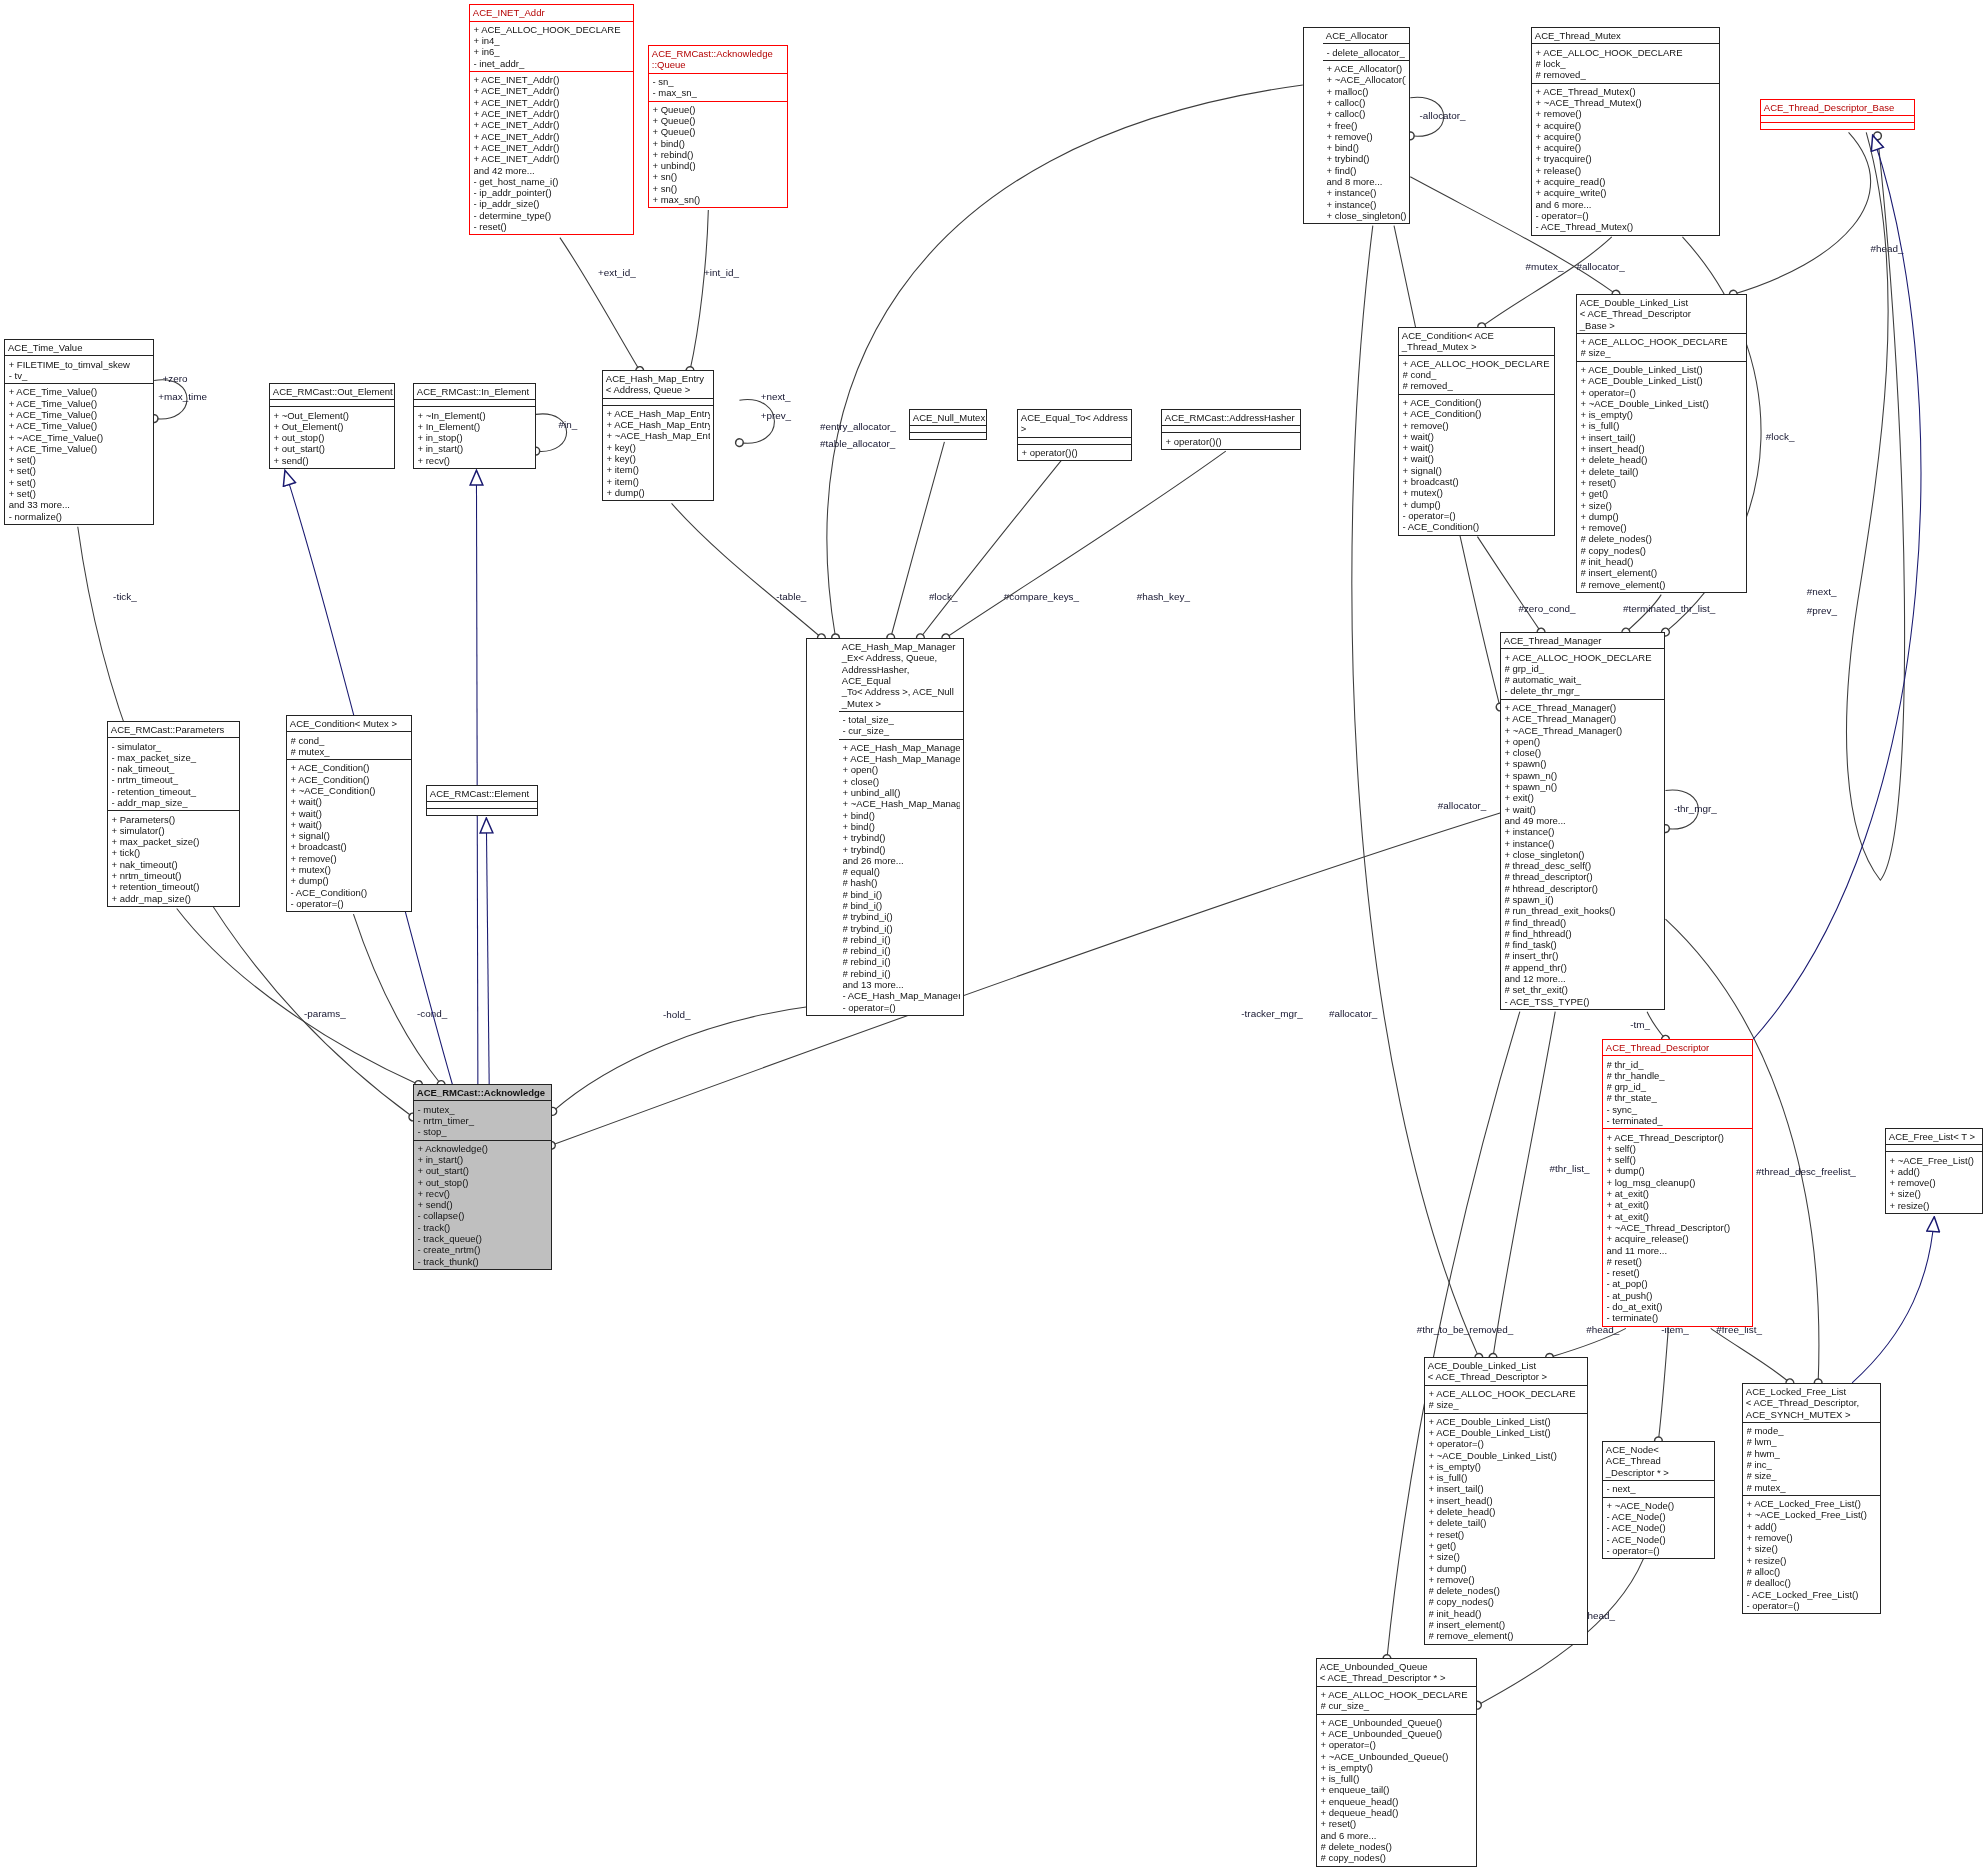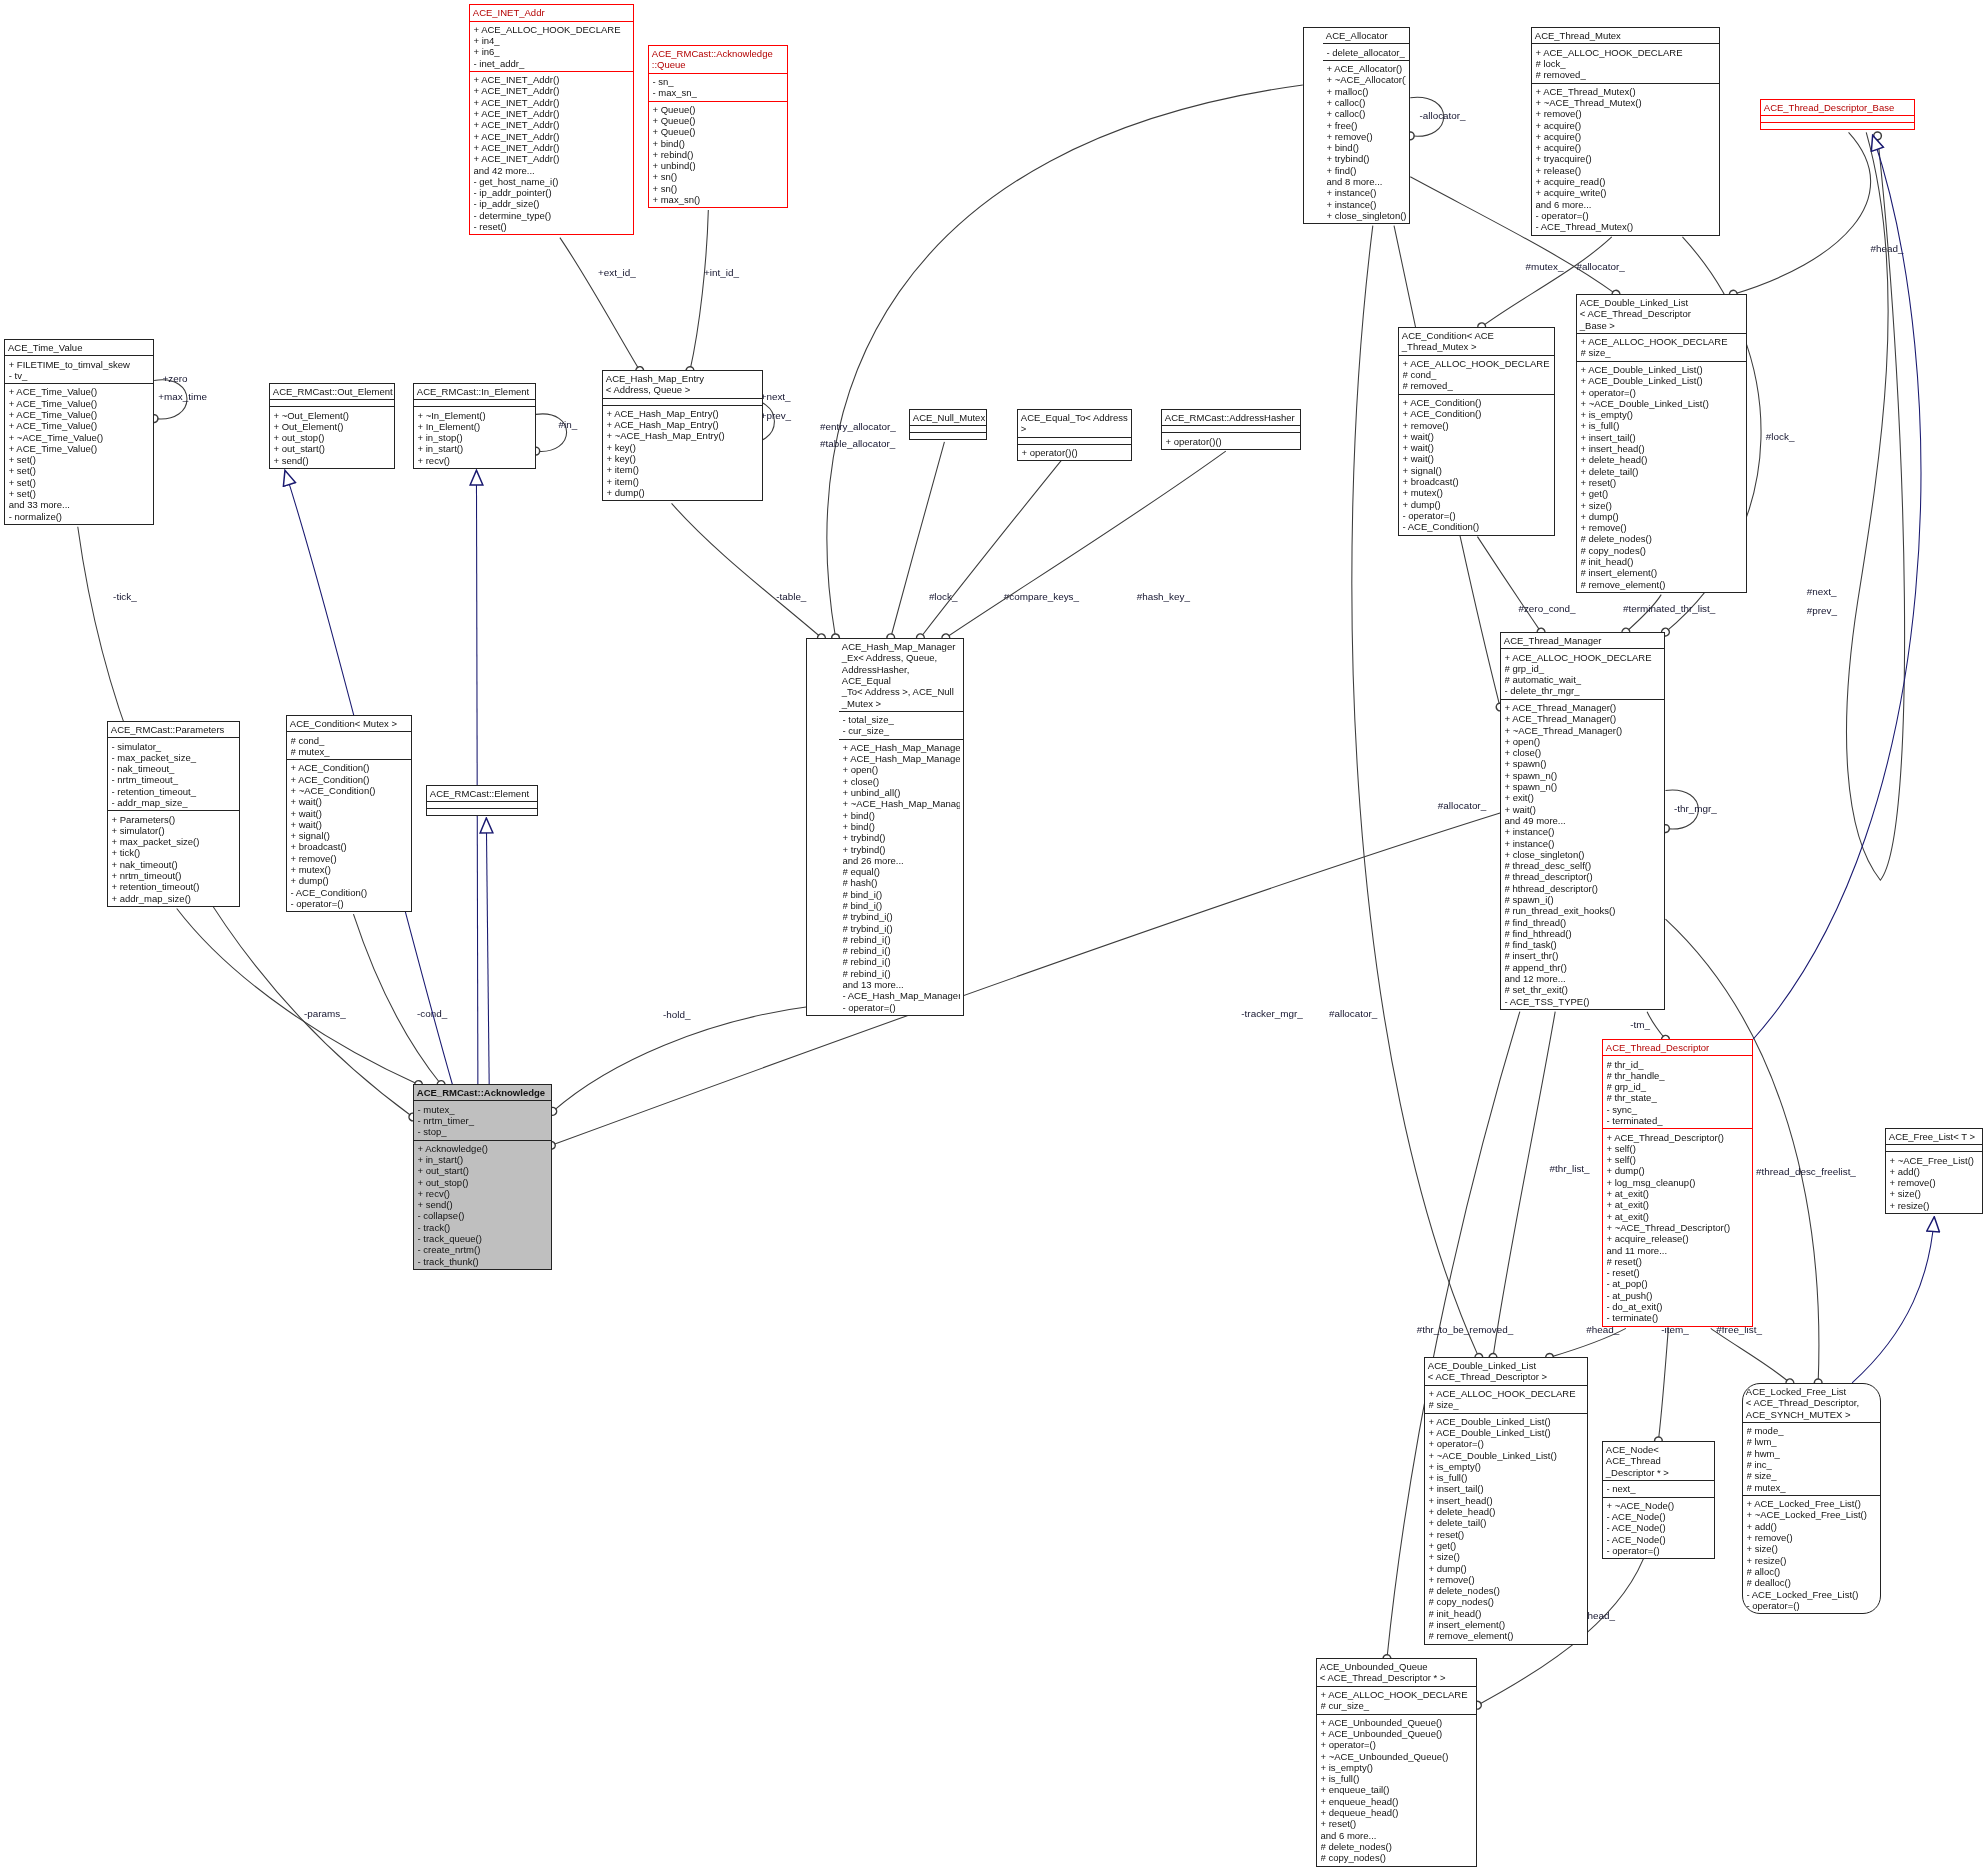--- a/index.html
+++ b/index.html
@@ -297,21 +297,21 @@
         <div class="uml-title">ACE_RMCast::In_Element</div>
         <div class="uml-sec"></div>
         <div class="uml-sec">
           <div class="m">+ ~In_Element()</div>
           <div class="m">+ In_Element()</div>
           <div class="m">+ in_stop()</div>
           <div class="m">+ in_start()</div>
           <div class="m">+ recv()</div>
         </div>
       </div>
-      <div class="uml-box plain" style="left: 602px; top: 370px; width: 161px;">
+      <div class="uml-box plain" style="left: 602px; top: 370px; width: 112px;">
         <div class="uml-title">ACE_Hash_Map_Entry
 &lt; Address, Queue &gt;</div>
         <div class="uml-sec"></div>
         <div class="uml-sec">
           <div class="m">+ ACE_Hash_Map_Entry()</div>
           <div class="m">+ ACE_Hash_Map_Entry()</div>
           <div class="m">+ ~ACE_Hash_Map_Entry()</div>
           <div class="m">+ key()</div>
           <div class="m">+ key()</div>
           <div class="m">+ item()</div>
@@ -560,21 +560,21 @@
           <div class="m">- next_</div>
         </div>
         <div class="uml-sec">
           <div class="m">+ ~ACE_Node()</div>
           <div class="m">- ACE_Node()</div>
           <div class="m">- ACE_Node()</div>
           <div class="m">- ACE_Node()</div>
           <div class="m">- operator=()</div>
         </div>
       </div>
-      <div class="uml-box plain" style="left: 1742px; top: 1383px; width: 139px; border-radius: 18px;">
+      <div class="uml-box plain" style="left: 1742px; top: 1383px; width: 139px;">
         <div class="uml-title">ACE_Locked_Free_List
 &lt; ACE_Thread_Descriptor,
 ACE_SYNCH_MUTEX &gt;</div>
         <div class="uml-sec">
           <div class="m"># mode_</div>
           <div class="m"># lwm_</div>
           <div class="m"># hwm_</div>
           <div class="m"># inc_</div>
           <div class="m"># size_</div>
           <div class="m"># mutex_</div>

